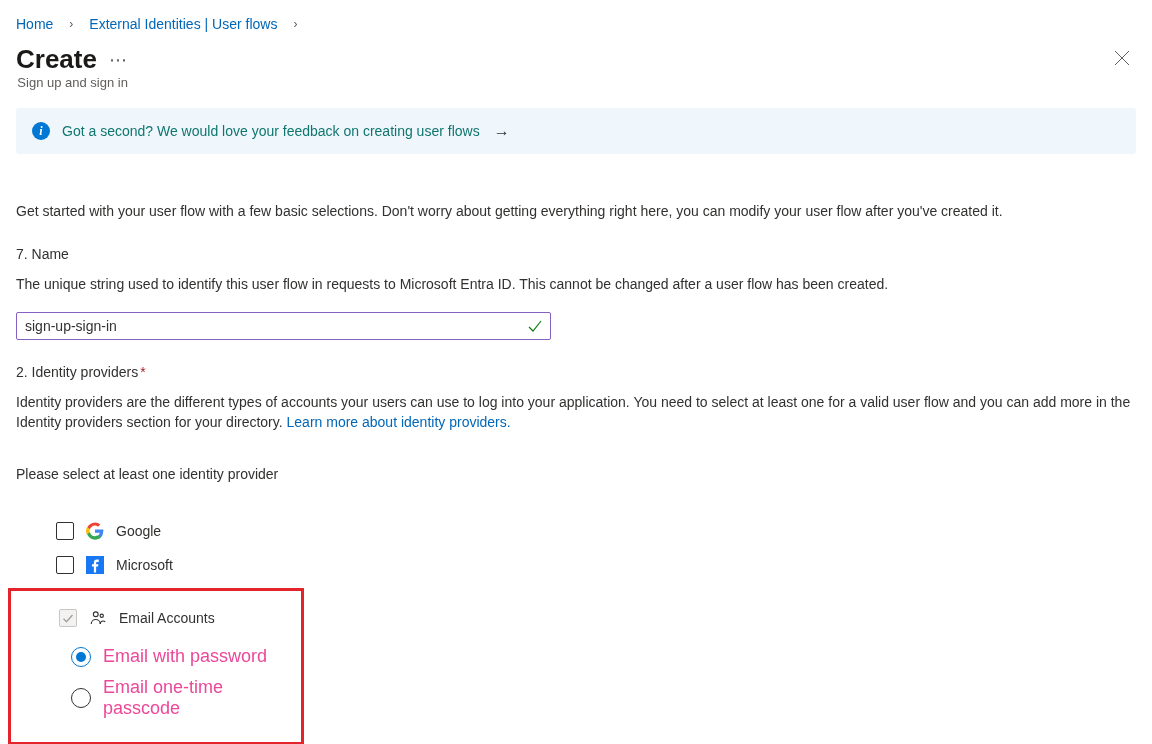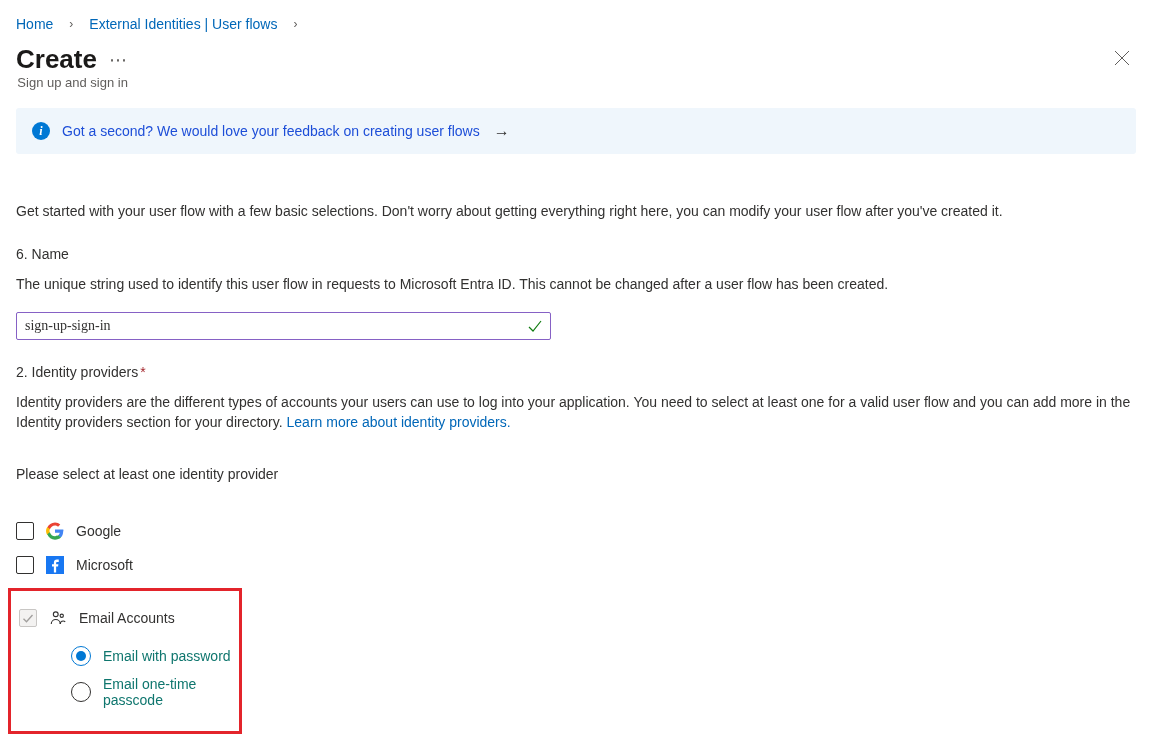--- a/index.html
+++ b/index.html
@@ -38,54 +38,55 @@
       gap:12px;
     }
     .info-icon {
       width:18px; height:18px; border-radius:50%;
       background:#0078d4; color:#fff;
       font-weight:700; font-size:12px; font-style:italic;
       display:flex; align-items:center; justify-content:center;
       font-family: Georgia, serif;
       flex-shrink:0;
     }
-    .feedback-text { color:#1d4ed8;}
+    .feedback-text { color:#0f766e;}
     .arrow-right { font-size:16px; color:#323130; margin-left:2px;}
     .intro { margin-top:48px; line-height:1.4;}
     .section-label { margin-top:24px; font-size:14px; color:#323130;}
     .section-desc { margin-top:12px; color:#323130; line-height:1.45;}
     .req { color:#a4262c; margin-left:2px;}
     .name-input-wrap { position:relative; width:535px; margin-top:18px;}
     .name-input {
       width:100%; height:28px;
       border:1px solid #8661c5;
       border-radius:2px;
       padding:0 34px 0 8px;
       font-size:14px; color:#323130;
       outline:none;
-      font-family:Liberation Serif, serif;
+      font-family:Liberation Sans, sans-serif;
     }
     .check-icon {
       position:absolute; right:8px; top:50%; transform:translateY(-50%);
       width:16px; height:16px;
     }
     .link { color:#0067b8; text-decoration:none; cursor:pointer;}
     .select-one { margin-top:34px;}
     .providers { margin-top:32px;}
     .highlight-box {
       border:3px solid #e3242b;
       padding:10px 0 18px 0;
       margin-left:-8px;
       padding-left:8px;
-      width:234px;
+      width:296px;
       margin-top:6px;
     }
     .prov-row {
       display:flex; align-items:center; gap:12px;
       padding:8px 0;
+      margin-left:40px;
     }
     .chk {
       width:18px; height:18px;
       border:1px solid #323130;
       border-radius:2px;
       background:#fff;
       display:flex; align-items:center; justify-content:center;
       cursor:pointer;
       flex-shrink:0;
     }
@@ -100,21 +101,21 @@
     .radio-group { margin-left:52px; margin-top:6px;}
     .radio-row { display:flex; align-items:center; gap:12px; padding:5px 0; cursor:pointer;}
     .radio {
       width:20px; height:20px; border-radius:50%;
       border:1px solid #323130;
       display:flex; align-items:center; justify-content:center;
       flex-shrink:0;
     }
     .radio.selected { border-color:#0078d4;}
     .radio-dot { width:10px; height:10px; border-radius:50%; background:#0078d4;}
-    .radio-label { font-size:14px; color:#0f766e;}
+    .radio-label { font-size:18px; color:#ec4899;}
     .third-section { margin-top:18px;}
   </style>
 </head>
 <body>
 
 <div class="breadcrumb">
   <a>Home</a>
   <span class="chev">›</span>
   <a>External Identities | User flows</a>
   <span class="chev">›</span>
@@ -137,21 +138,21 @@
 </div>
 
 <div class="feedback-banner">
   <div class="info-icon">i</div>
   <span class="feedback-text">Got a second? We would love your feedback on creating user flows</span>
   <span class="arrow-right">→</span>
 </div>
 
 <p class="intro">Get started with your user flow with a few basic selections. Don't worry about getting everything right here, you can modify your user flow after you've created it.</p>
 
-<div class="section-label">6. Name</div>
+<div class="section-label">7. Name</div>
 <p class="section-desc">The unique string used to identify this user flow in requests to Microsoft Entra ID. This cannot be changed after a user flow has been created.</p>
 
 <div class="name-input-wrap">
   <input class="name-input" type="text" value="sign-up-sign-in" style="">
   <svg class="check-icon" viewBox="0 0 16 16">
     <polyline points="2,9 6,13 14,3" fill="none" stroke="#107c10" stroke-width="1.2"></polyline>
   </svg>
 </div>
 
 <div class="section-label">

